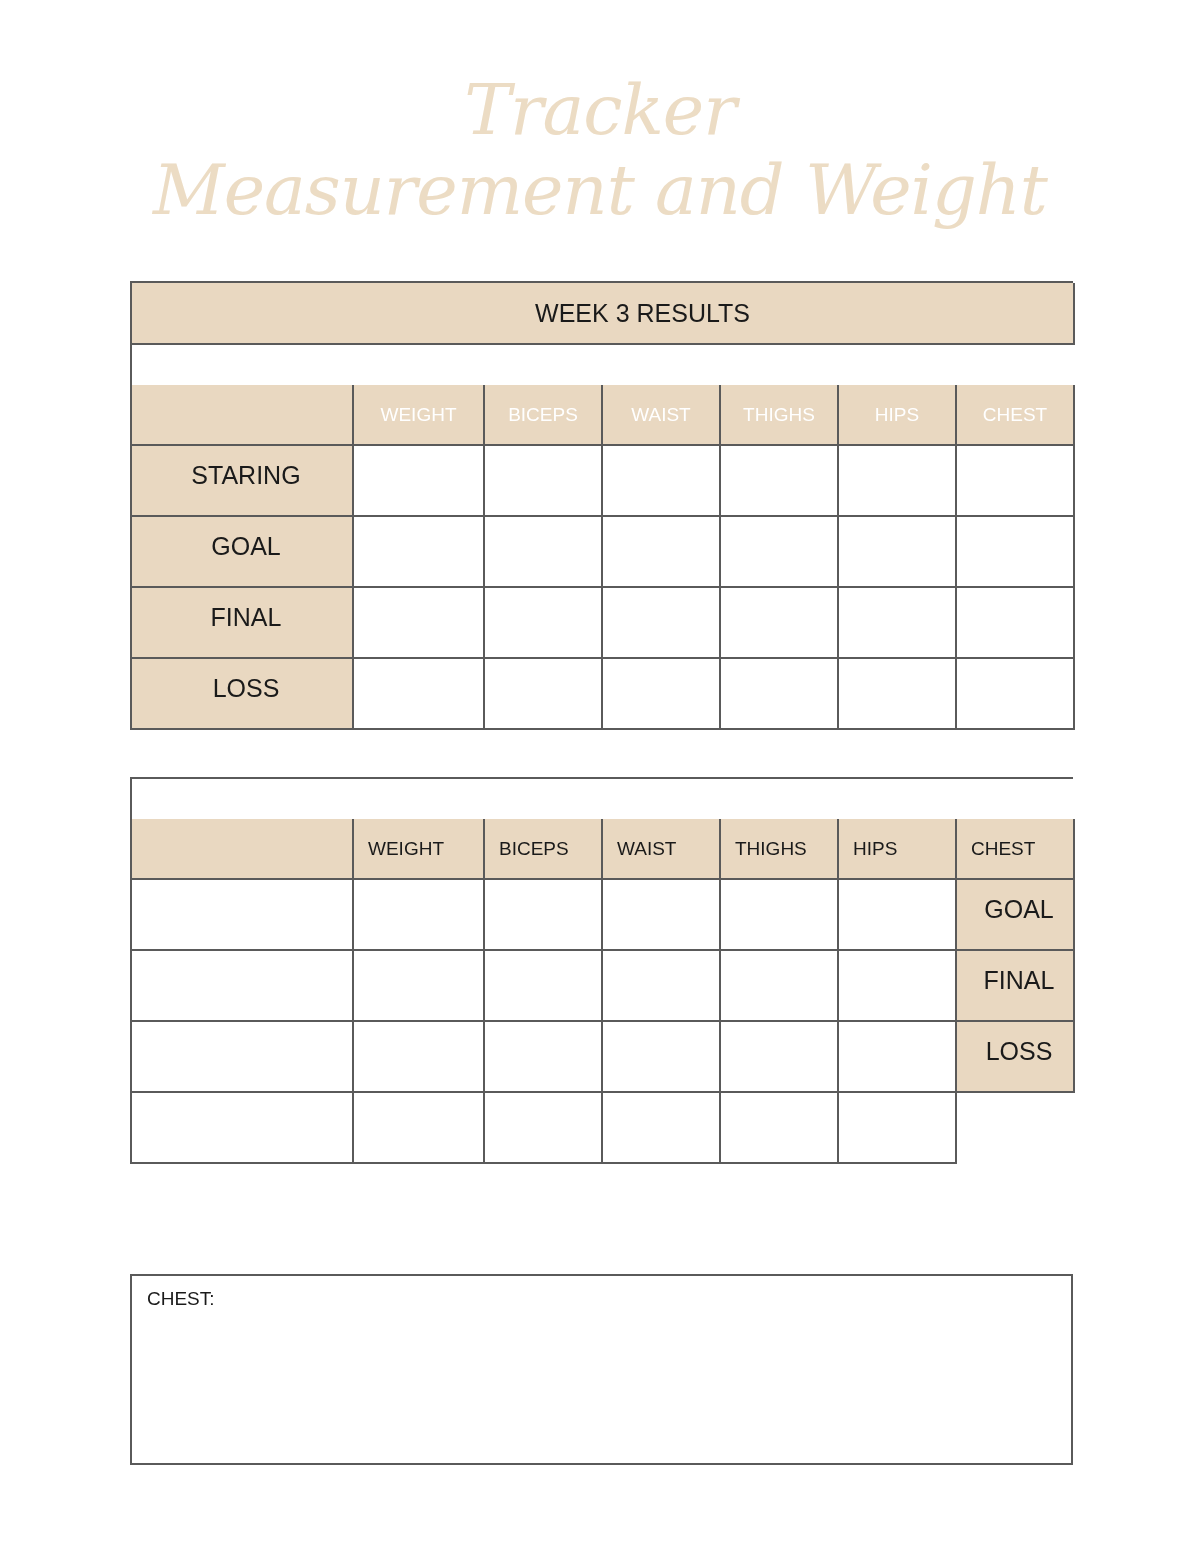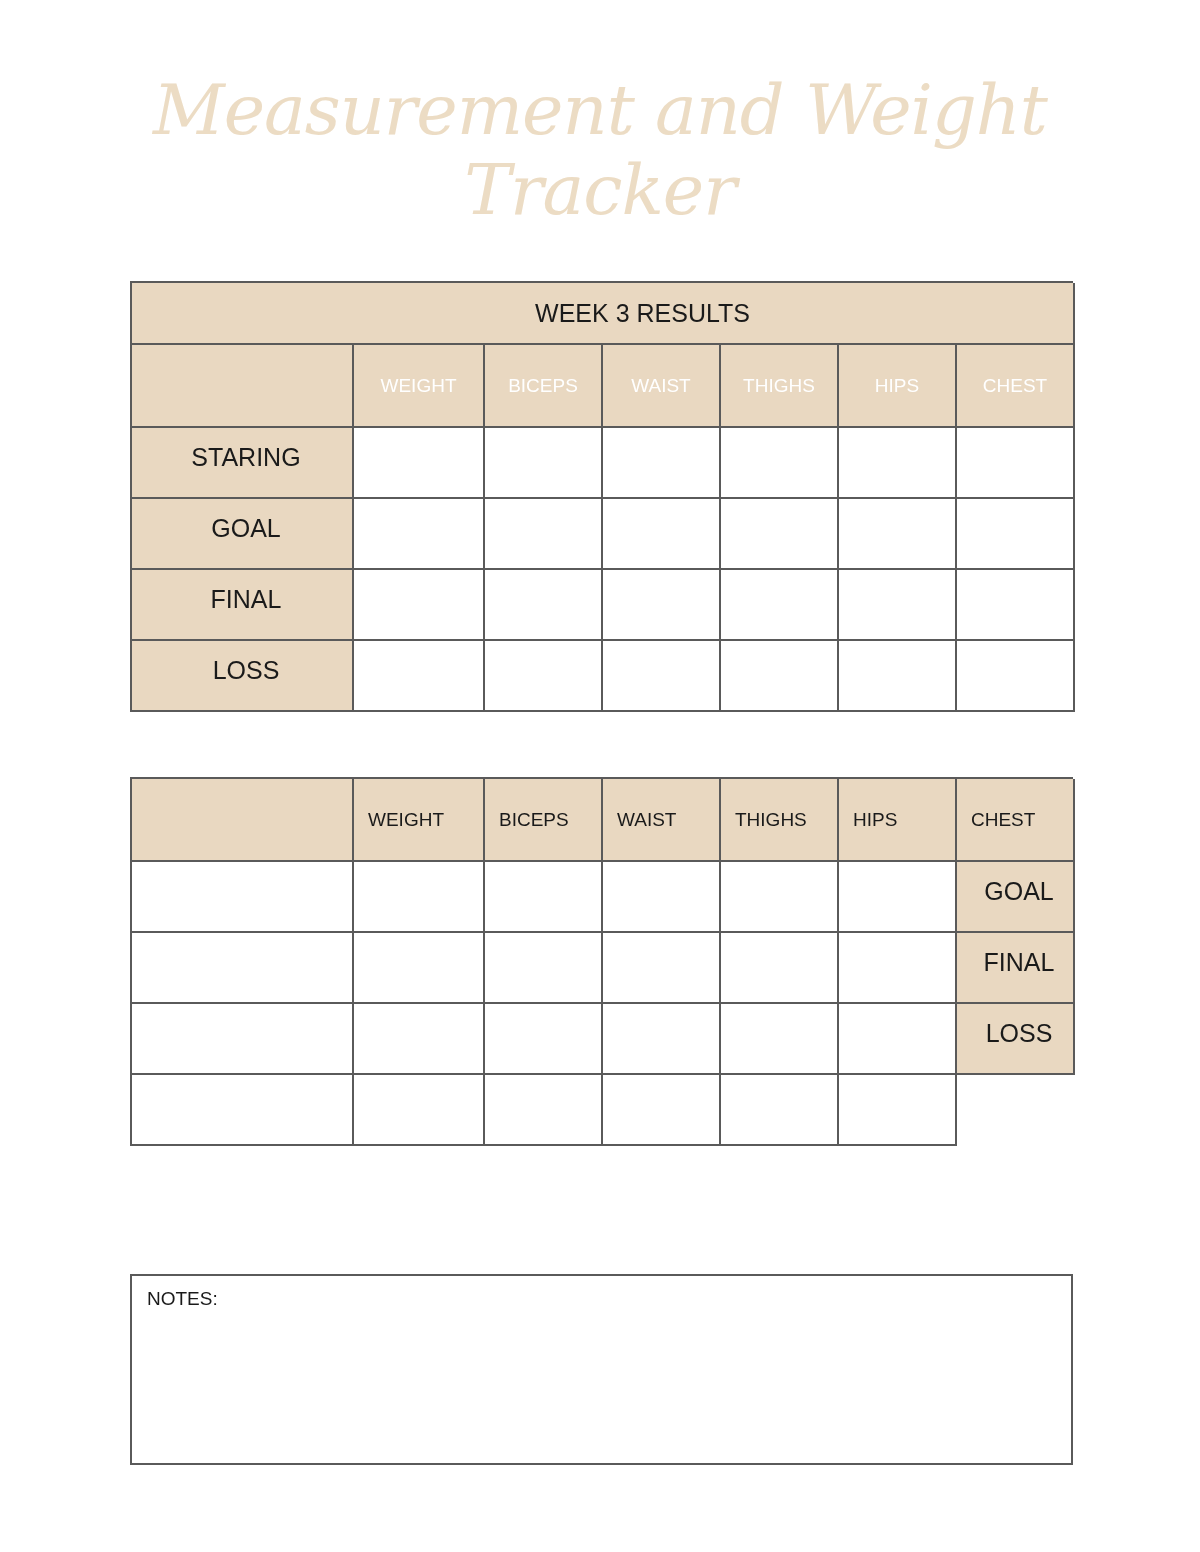--- a/index.html
+++ b/index.html
@@ -11,37 +11,37 @@
     color: #ecdcc4; font-size: 70px; line-height: 80px; letter-spacing: -1px;
   }
   .tracker { position: absolute; left: 130px; width: 943px; }
   .grid { display: grid; grid-template-columns: 222px 131px 118px 118px 118px 118px 118px;
           border-left: 2px solid #5a5a5a; border-top: 2px solid #5a5a5a; box-sizing: border-box; }
   .cell { border-right: 2px solid #5a5a5a; border-bottom: 2px solid #5a5a5a; box-sizing: border-box;
           display: flex; align-items: center; justify-content: center; font-size: 24px; }
   .beige { background: #e9d8c1; }
   .white { background: #ffffff; }
   .caption { grid-column: 1 / span 7; height: 62px; font-size: 25px; padding-left: 80px; }
-  .colhead { height: 83px; font-size: 19px; }
+  .colhead { height: 61px; font-size: 19px; margin-top: 40px; }
   .rowhead { height: 71px; font-size: 25px; padding-bottom: 10px; padding-left: 8px; }
   .datacell { height: 71px; }
   .t1 .colhead span { color: #ffffff; }
   .t2 .colhead { justify-content: flex-start; padding-left: 14px; color: #1a1a1a; }
   .notes {
     position: absolute; left: 130px; top: 1274px; width: 943px; height: 191px;
     border: 2px solid #5a5a5a; box-sizing: border-box; background: #fff;
   }
   .notes-label { position: absolute; left: 15px; top: 12px; font-size: 19px; color: #1a1a1a; }
 </style>
 </head>
 <body>
 
 <div class="title">
+  <div>Tracker</div>
   <div>Measurement and Weight</div>
-  <div>Tracker</div>
 </div>
 
 <div class="tracker t1" style="top:281px;">
   <div class="grid">
     <div class="cell beige caption">WEEK 3 RESULTS</div>
 
     <div class="cell beige colhead"></div>
     <div class="cell beige colhead">
         <span>WEIGHT</span>
       </div>
@@ -133,14 +133,14 @@
     <div class="cell white datacell"></div>
     <div class="cell white datacell"></div>
     <div class="cell white datacell"></div>
     <div class="cell white datacell"></div>
     <div class="cell white datacell"></div>
     <div class="cell white datacell"></div>
   </div>
 </div>
 
 <div class="notes">
-  <div class="notes-label">NOTES:</div>
+  <div class="notes-label">CHEST:</div>
 </div>
 
 </body></html>

